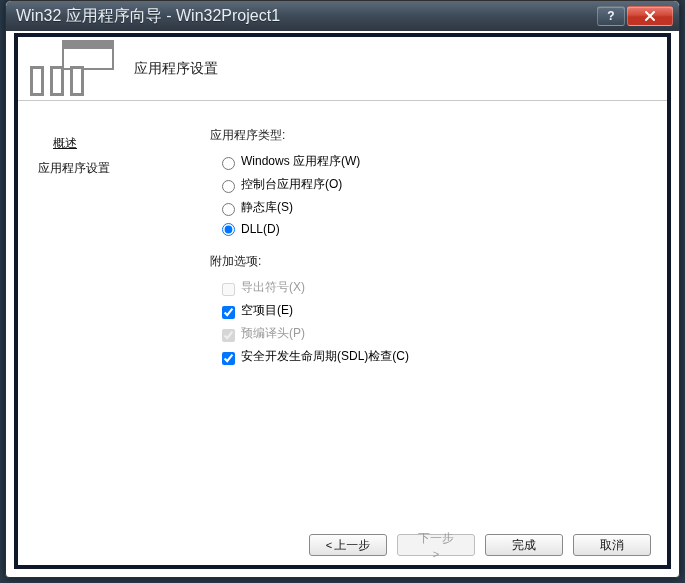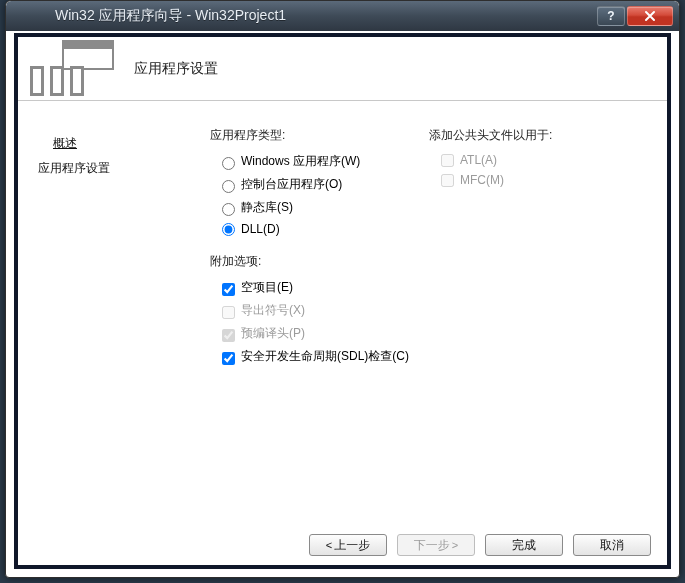--- a/index.html
+++ b/index.html
@@ -25,21 +25,21 @@
     height: 30px;
     background: linear-gradient(to bottom, #5b6a7a 0%, #3e4a57 50%, #2e3742 100%);
     display: flex;
     align-items: center;
     color: #e8eef4;
     padding: 0 6px 0 10px;
     border-top-left-radius: 5px;
     border-top-right-radius: 5px;
     position: relative;
   }
-  .titlebar .title { flex: 1; font-size: 14px; text-shadow: 0 1px 0 rgba(0,0,0,.4); margin-left: 39px; }
+  .titlebar .title { flex: 1; font-size: 16px; text-shadow: 0 1px 0 rgba(0,0,0,.4); }
   .tb-buttons { display: flex; gap: 2px; }
   .tb-btn {
     height: 20px;
     display: flex; align-items: center; justify-content: center;
     border: 1px solid rgba(255,255,255,.25);
     border-radius: 3px;
     box-shadow: inset 0 1px 0 rgba(255,255,255,.25);
   }
   .tb-help {
     width: 28px;
@@ -150,20 +150,21 @@
     display: inline-flex;
     align-items: center;
     justify-content: center;
     gap: 2px;
     color: #111;
   }
   .btn:disabled {
     color: #9a9a9a;
     border-color: #bdbdbd;
     background: #f3f3f3;
+    flex-direction: column;
   }
   .btn .chev { font-size: 11px; line-height: 1; }
 </style>
 </head>
 <body>
 
 <div class="window">
 
   <div class="titlebar">
     <div class="title">Win32 应用程序向导 - Win32Project1</div>
@@ -221,53 +222,40 @@
               <span>静态库(S)</span>
             </label>
             <label class="opt">
               <input type="radio" name="apptype" checked="" style="">
               <span>DLL(D)</span>
             </label>
           </div>
 
           <div class="group-label">附加选项:</div>
           <div class="opt-list">
-            <label class="opt">
-              <input type="checkbox" checked="" style="">
-              <span>空项目(E)</span>
-            </label>
             <label class="opt disabled">
               <input type="checkbox" disabled="" style="">
               <span>导出符号(X)</span>
             </label>
+            <label class="opt">
+              <input type="checkbox" checked="" style="">
+              <span>空项目(E)</span>
+            </label>
             <label class="opt disabled">
               <input type="checkbox" checked="" disabled="" style="">
               <span>预编译头(P)</span>
             </label>
             <label class="opt">
               <input type="checkbox" checked="" style="">
               <span>安全开发生命周期(SDL)检查(C)</span>
             </label>
           </div>
 
         </div>
 
-        <div class="col">
-          <div class="group-label">添加公共头文件以用于:</div>
-          <div class="opt-list">
-            <label class="opt disabled">
-              <input type="checkbox" disabled="" style="">
-              <span>ATL(A)</span>
-            </label>
-            <label class="opt disabled">
-              <input type="checkbox" disabled="" style="">
-              <span>MFC(M)</span>
-            </label>
-          </div>
-        </div>
 
       </div>
 
     </div>
 
     <div class="footer">
       <button class="btn">
         <span class="chev">&lt;</span>
         <span>上一步</span>
       </button>

